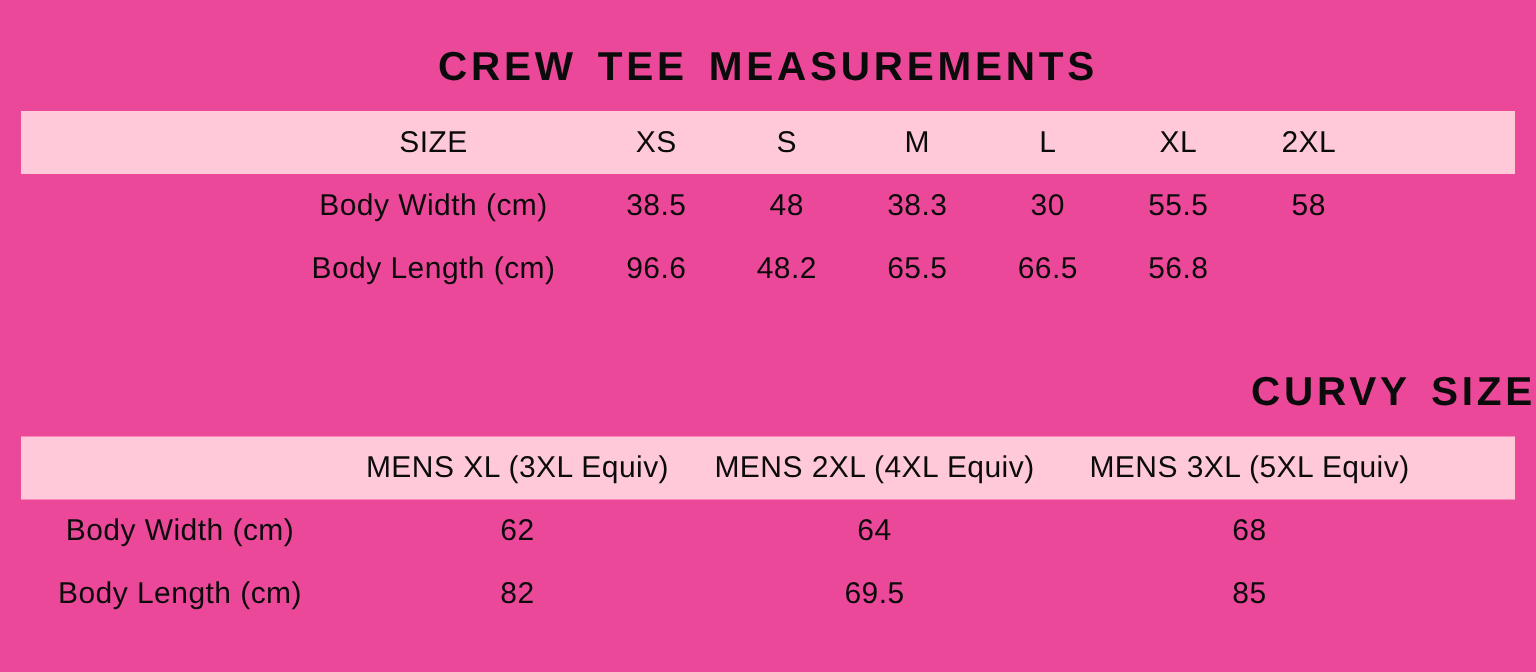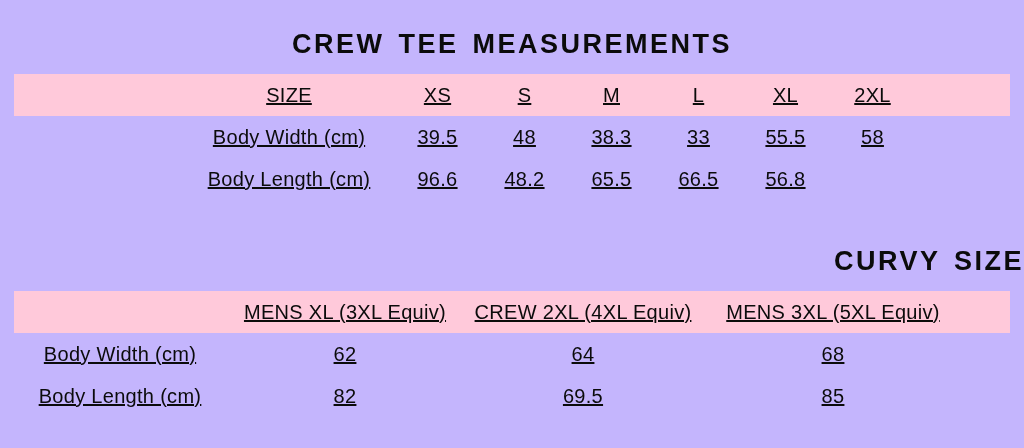--- a/index.html
+++ b/index.html
@@ -1,38 +1,37 @@
 <!DOCTYPE html>
 <html><head>
 <meta charset="utf-8">
 <style>
   html, body { margin: 0; padding: 0; background: #ffffff; }
   body { font-family: "Liberation Sans", sans-serif; color: #0b0b0b; }
   .sheet {
     position: relative;
     width: 1024px;
     height: 448px;
-    background: #c4b5fd;
+    background: #ec4899;
     overflow: hidden;
   }
   .title {
     margin: 0;
     padding-top: 29px;
     text-align: center;
     font-size: 27px;
     font-weight: 800;
     letter-spacing: 2.5px;
     word-spacing: 4px;
     color: #0b0b0b;
   }
   .title.second { padding-top: 46px; text-align: right; }
   .sizetable {
     margin: 14px 14px 0 14px;
     width: 996px;
-    text-decoration: underline;
   }
   .row {
     display: grid;
     align-items: center;
     height: 42px;
     font-size: 20px;
     letter-spacing: 0.3px;
   }
   .row.header { background: #ffc9da; }
   .t1 { grid-template-columns: 380px 87px 87px 87px 87px 87px 87px 1fr; }
@@ -55,24 +54,24 @@
       <div class="cell">S</div>
       <div class="cell">M</div>
       <div class="cell">L</div>
       <div class="cell">XL</div>
       <div class="cell">2XL</div>
       <div class="cell"></div>
     </div>
 
     <div class="row t1">
       <div class="cell label">Body Width (cm)</div>
-      <div class="cell">39.5</div>
+      <div class="cell">38.5</div>
       <div class="cell">48</div>
       <div class="cell">38.3</div>
-      <div class="cell">33</div>
+      <div class="cell">30</div>
       <div class="cell">55.5</div>
       <div class="cell">58</div>
       <div class="cell"></div>
     </div>
 
     <div class="row t1">
       <div class="cell label">Body Length (cm)</div>
       <div class="cell">96.6</div>
       <div class="cell">48.2</div>
       <div class="cell">65.5</div>
@@ -81,21 +80,21 @@
       <div class="cell"></div>
     </div>
   </div>
 
   <h1 class="title second">CURVY SIZE</h1>
 
   <div class="sizetable">
     <div class="row header t2">
       <div class="cell label"></div>
       <div class="cell">MENS XL (3XL Equiv)</div>
-      <div class="cell">CREW 2XL (4XL Equiv)</div>
+      <div class="cell">MENS 2XL (4XL Equiv)</div>
       <div class="cell">MENS 3XL (5XL Equiv)</div>
       <div class="cell"></div>
     </div>
 
     <div class="row t2">
       <div class="cell label">Body Width (cm)</div>
       <div class="cell">62</div>
       <div class="cell">64</div>
       <div class="cell">68</div>
       <div class="cell"></div>

